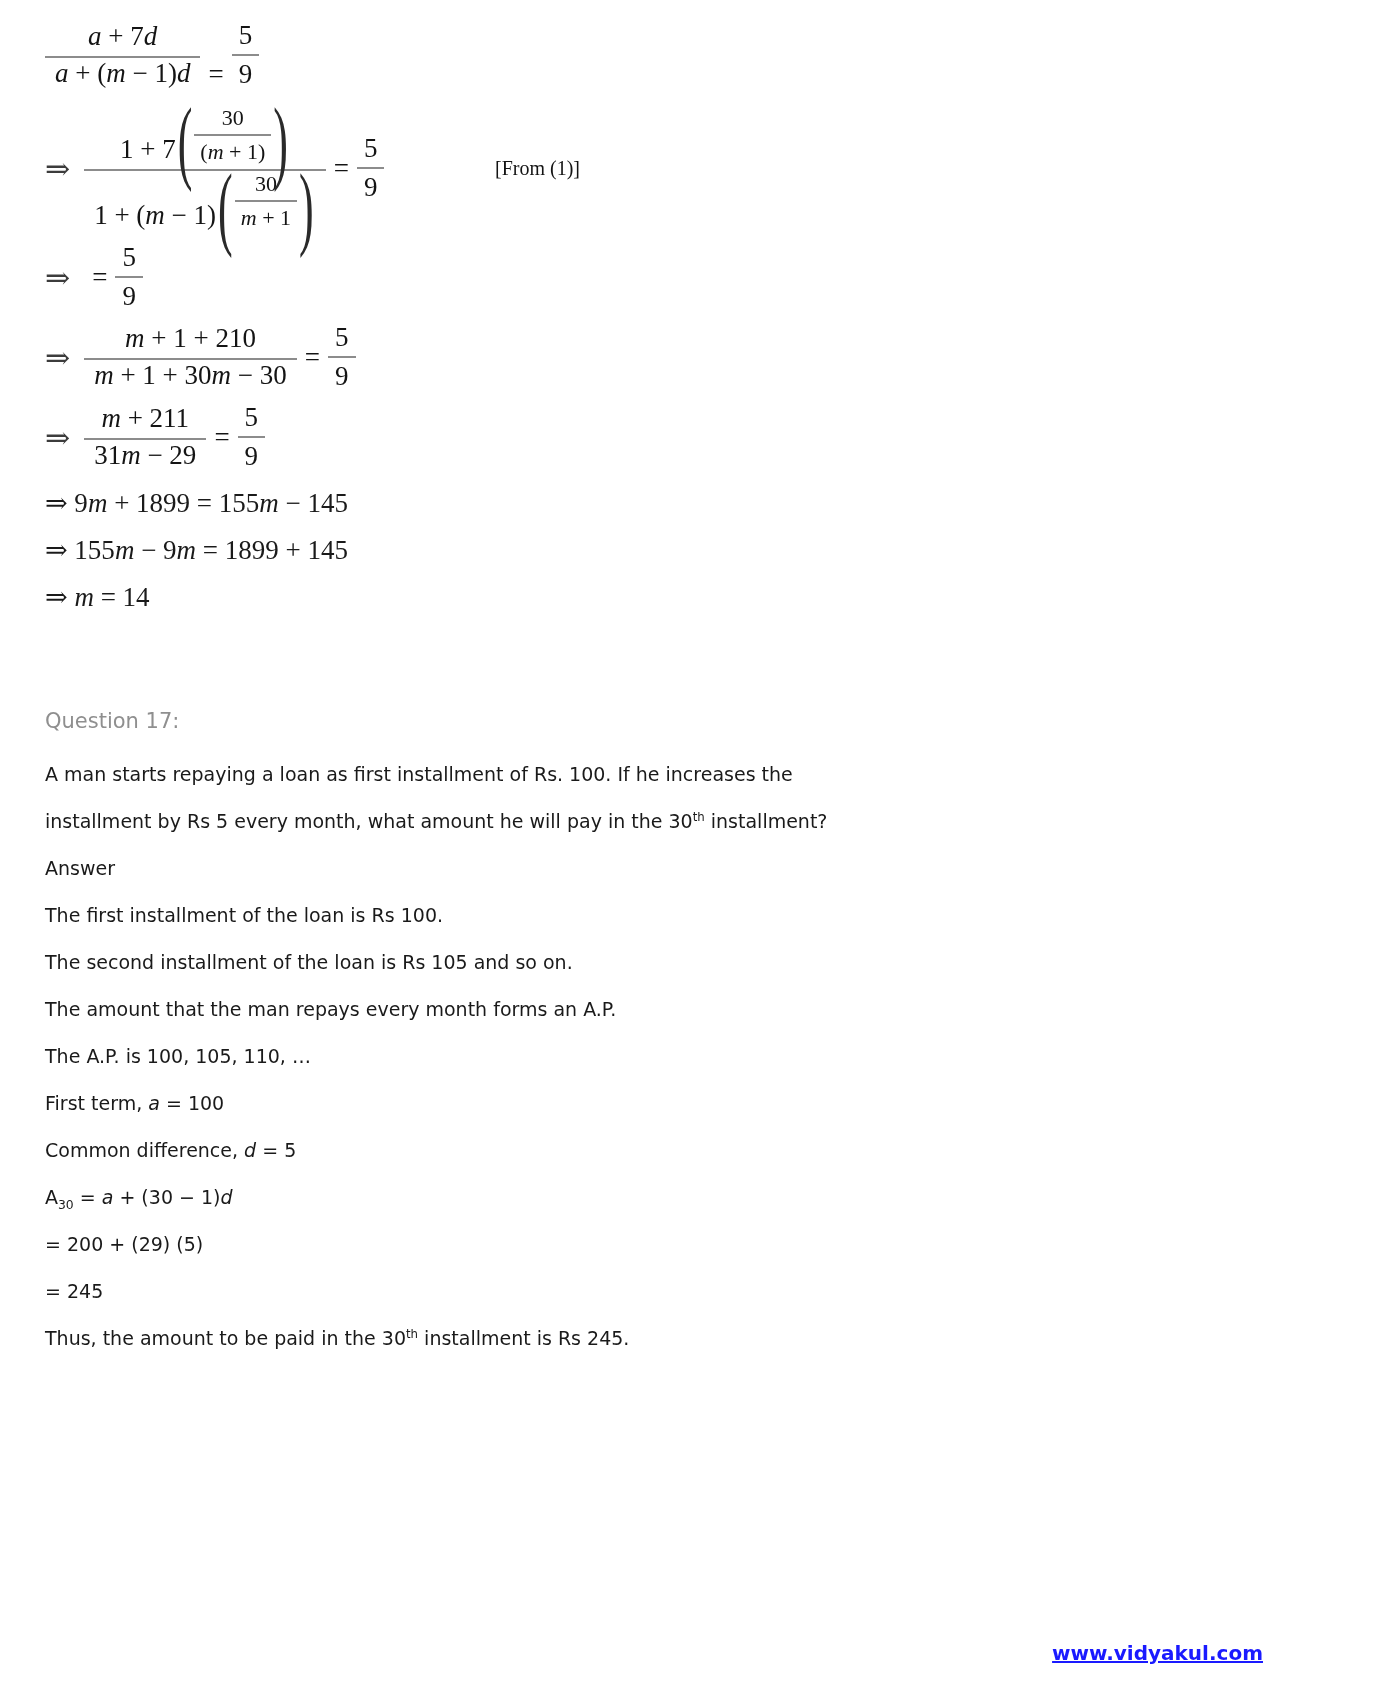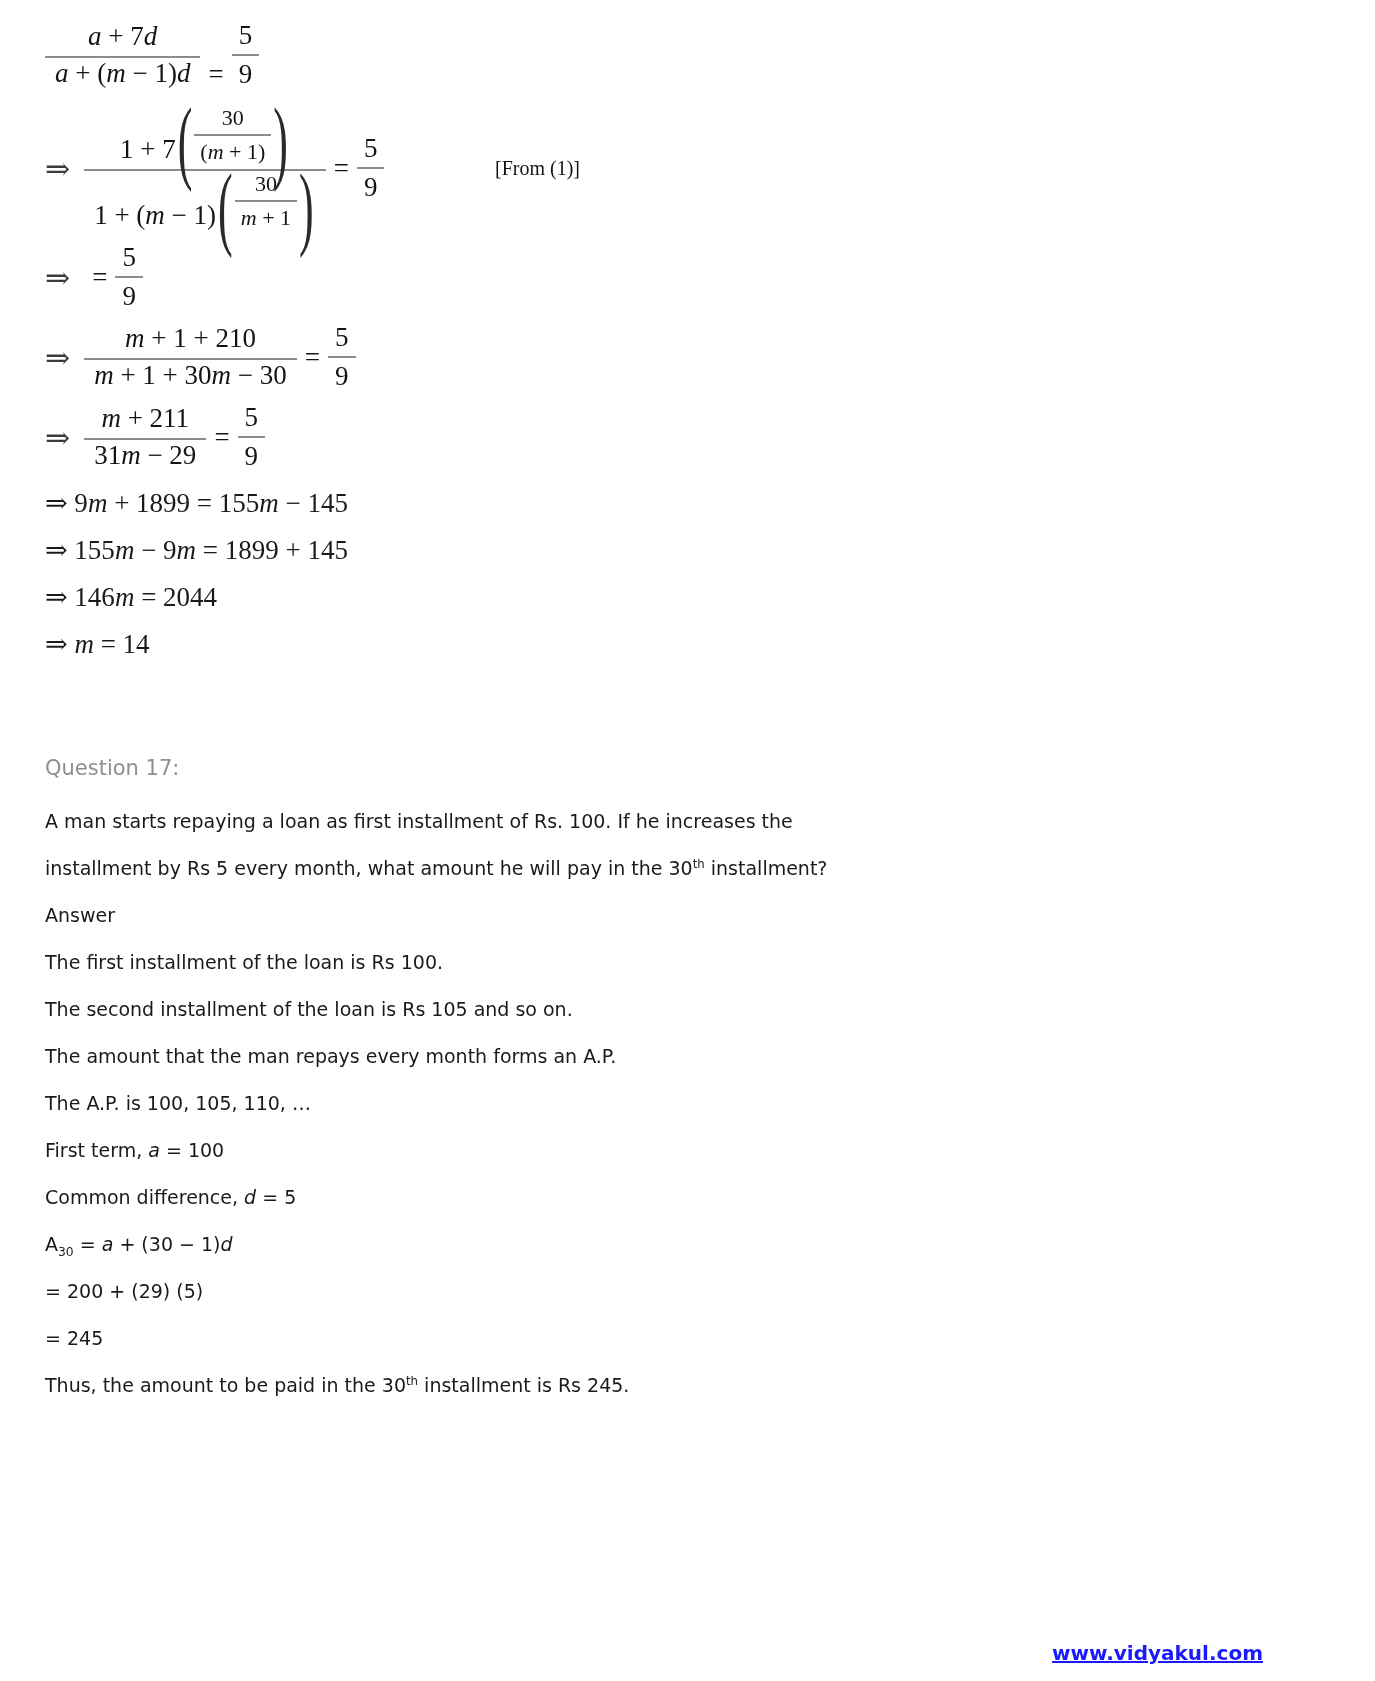--- a/index.html
+++ b/index.html
@@ -169,21 +169,20 @@
     </span>
     <span class="eqsign">=</span>
     <span class="frac rhs">
       <span class="num">5</span>
       <span class="den">9</span>
     </span>
   </div>
 
   <div class="mline">⇒ 9<i>m</i> + 1899 = 155<i>m</i> − 145</div>
   <div class="mline">⇒ 155<i>m</i> − 9<i>m</i> = 1899 + 145</div>
-  <div class="mline">⇒ 146<i>m</i> = 2044</div>
   <div class="mline">⇒ <i>m</i> = 14</div>
 
 
   <div class="q-heading">Question 17:</div>
   <div class="line">A man starts repaying a loan as first installment of Rs. 100. If he increases the</div>
   <div class="line"><span>installment by Rs 5 every month, what amount he will pay in the 30</span><sup>th</sup><span> installment?</span></div>
 
   <div class="line">Answer</div>
   <div class="line">The first installment of the loan is Rs 100.</div>
   <div class="line">The second installment of the loan is Rs 105 and so on.</div>

